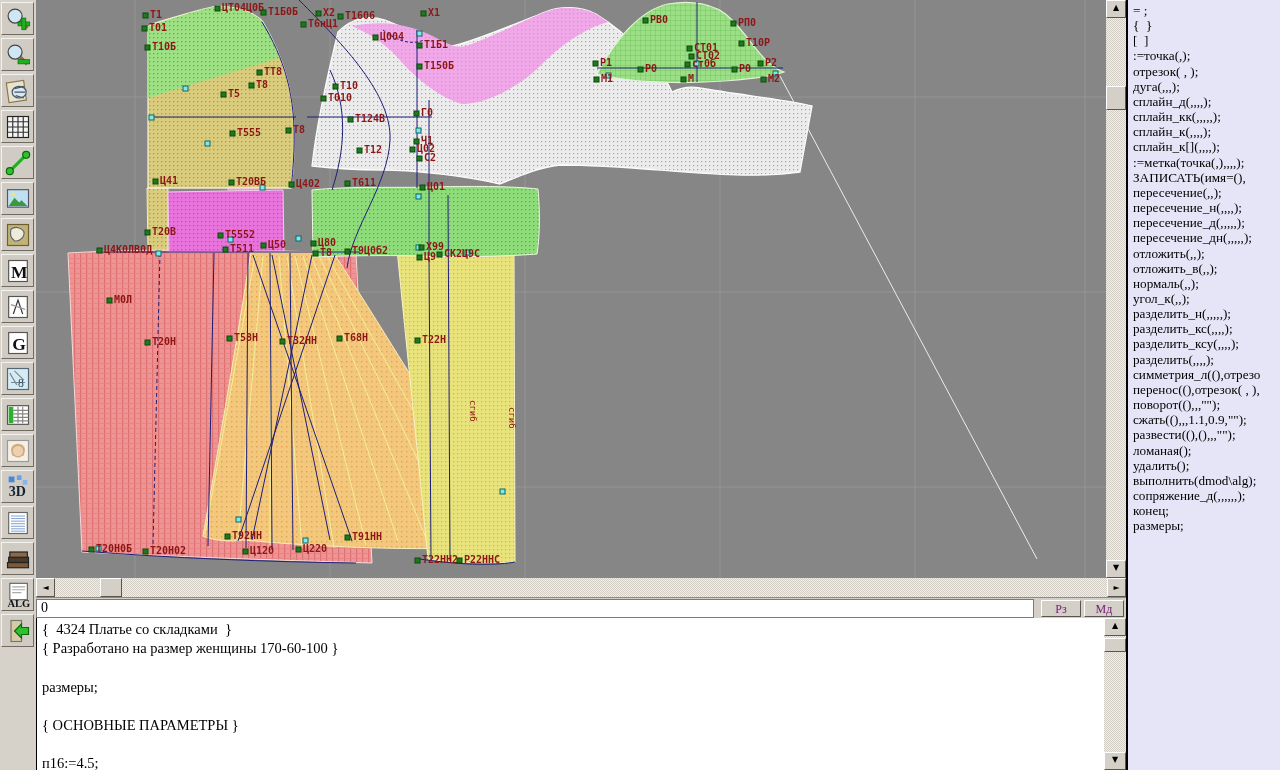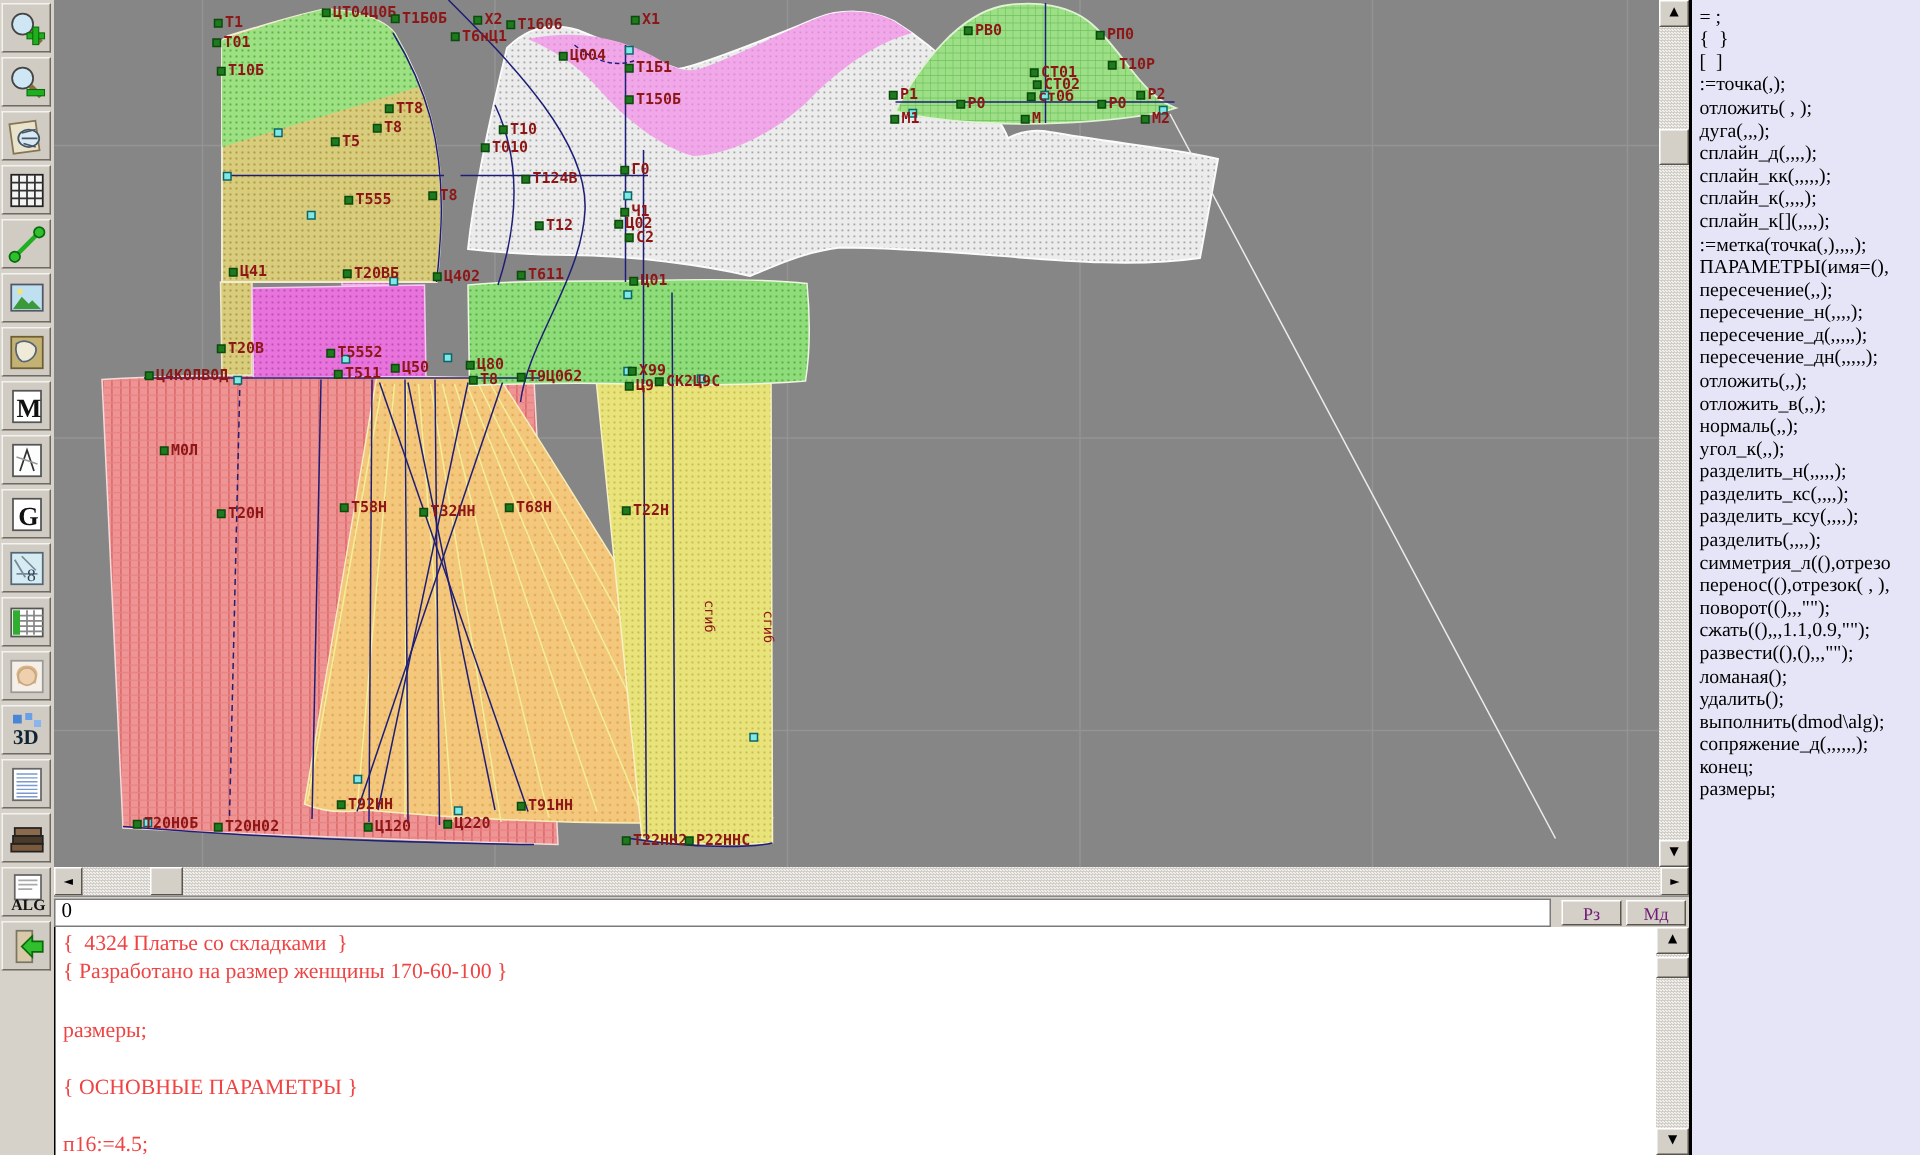--- a/index.html
+++ b/index.html
@@ -30,21 +30,21 @@
   #statusrow{position:absolute;left:36px;top:597px;width:1090px;height:21px;background:#d4d0c8;
              border-top:1px solid #8a8a8a;}
   #statusfield{position:absolute;left:0;top:1px;width:998px;height:19px;background:#ffffff;
                border:1px solid #7a7a7a;box-sizing:border-box;font-size:14px;padding-left:4px;}
   .mbtn{position:absolute;top:2px;width:40px;height:17px;background:#d4d0c8;
         border:1px solid;border-color:#ffffff #5a564e #5a564e #ffffff;
         font-size:12px;text-align:center;color:#701a75;font-family:"Liberation Serif",serif;}
   
   #editor{position:absolute;left:36px;top:618px;width:1068px;height:152px;background:#ffffff;
           border-left:1px solid #000;box-sizing:border-box;padding:3px 0 0 5px;
-          font-size:14.5px;color:#ef4444;}
+          font-size:14.5px;color:#000000;}
   .eline{height:19.2px;white-space:pre;}
   
   #panel{position:absolute;left:1126px;top:0;width:154px;height:770px;background:#e5e5f7;
          border-left:2px solid #000;box-sizing:border-box;padding:3px 0 0 5px;overflow:hidden;}
   .pline{font-size:13.2px;line-height:15.15px;color:#000;white-space:pre;}
   
   text.lbl{font-family:"DejaVu Sans Mono",monospace;font-size:10px;fill:#8d1717;font-weight:bold;}
   text.lblr{font-family:"DejaVu Sans Mono",monospace;font-size:9px;fill:#8d1717;}
 </style>
 </head>
@@ -470,28 +470,28 @@
   <div class="sbtn" style="left:0;top:0;width:22px;height:18px;">▲</div>
   <div class="thumb" style="left:0;top:20px;width:22px;height:14px;"></div>
   <div class="sbtn" style="left:0;top:134px;width:22px;height:18px;">▼</div>
 </div>
 
 <div id="panel">
     <div class="pline">= ;</div>
     <div class="pline">{  }</div>
     <div class="pline">[  ]</div>
     <div class="pline">:=точка(,);</div>
-    <div class="pline">отложить( , );</div>
+    <div class="pline">отрезок( , );</div>
     <div class="pline">дуга(,,,);</div>
     <div class="pline">сплайн_д(,,,,);</div>
     <div class="pline">сплайн_кк(,,,,,);</div>
     <div class="pline">сплайн_к(,,,,);</div>
     <div class="pline">сплайн_к[](,,,,);</div>
     <div class="pline">:=метка(точка(,),,,,);</div>
-    <div class="pline">ПАРАМЕТРЫ(имя=(),</div>
+    <div class="pline">ЗАПИСАТЬ(имя=(),</div>
     <div class="pline">пересечение(,,);</div>
     <div class="pline">пересечение_н(,,,,);</div>
     <div class="pline">пересечение_д(,,,,,);</div>
     <div class="pline">пересечение_дн(,,,,,);</div>
     <div class="pline">отложить(,,);</div>
     <div class="pline">отложить_в(,,);</div>
     <div class="pline">нормаль(,,);</div>
     <div class="pline">угол_к(,,);</div>
     <div class="pline">разделить_н(,,,,,);</div>
     <div class="pline">разделить_кс(,,,,);</div>

